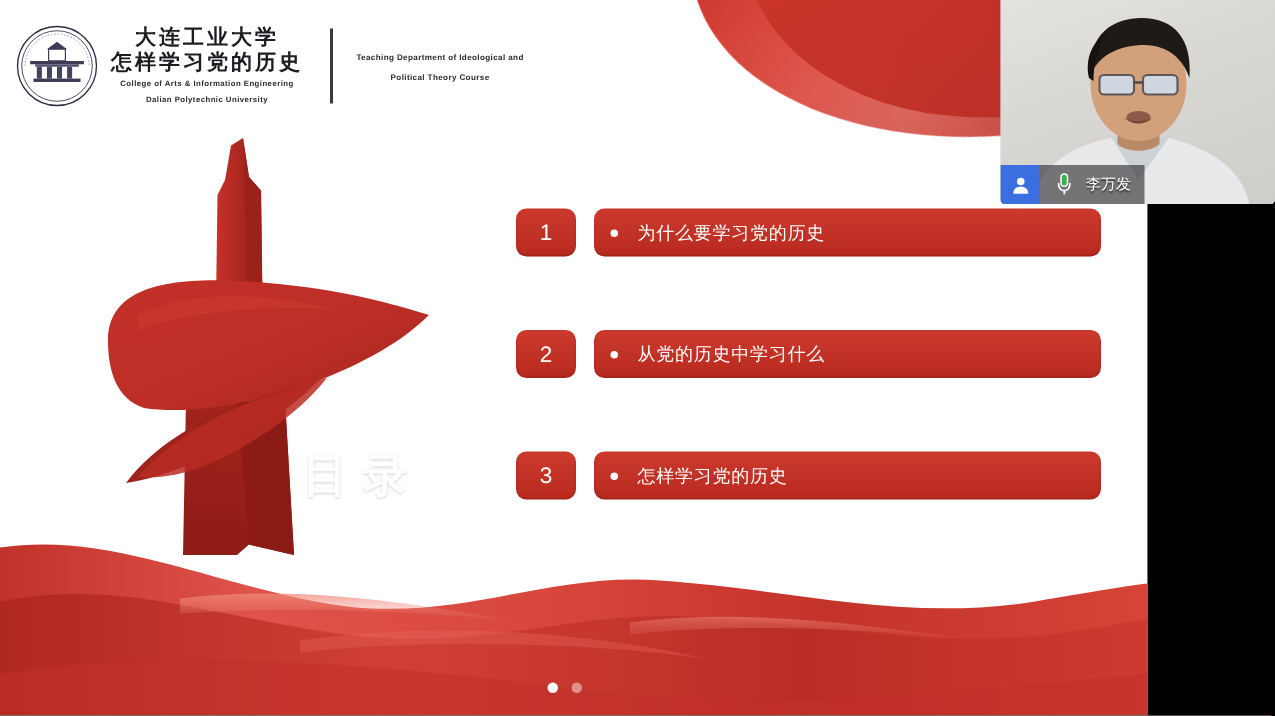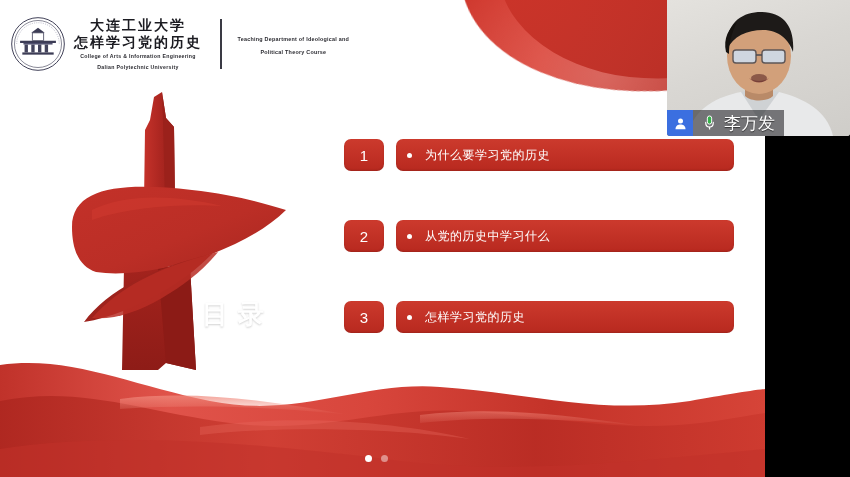--- a/index.html
+++ b/index.html
@@ -131,21 +131,21 @@
     top: 82px;
     width: 280px;
     height: 300px;
   }
   .monument-wrap svg { display: block; }
   .mulu {
     position: absolute;
     left: 140px;
     top: 215px;
     font-family: "DejaVu Serif", "Liberation Serif", serif;
-    font-size: 26px;
+    font-size: 30px;
     font-weight: bold;
     color: #ffffff;
     letter-spacing: 10px;
     text-shadow: 0 1px 2px rgba(0,0,0,.18);
     white-space: nowrap;
   }
 
   
   .toc {
     position: absolute;
@@ -276,21 +276,21 @@
     width: 18px;
     margin-left: 7px;
     display: flex;
     align-items: center;
     justify-content: center;
     flex: 0 0 auto;
   }
   .vid-name {
     margin-left: 6px;
     color: #ffffff;
-    font-size: 17px;
+    font-size: 10px;
     font-family: "DejaVu Sans", "Liberation Sans", sans-serif;
     text-shadow: 0 1px 1px rgba(0,0,0,.6);
     white-space: nowrap;
   }
 </style>
 </head>
 <body>
 
 <div id="screen">
 

